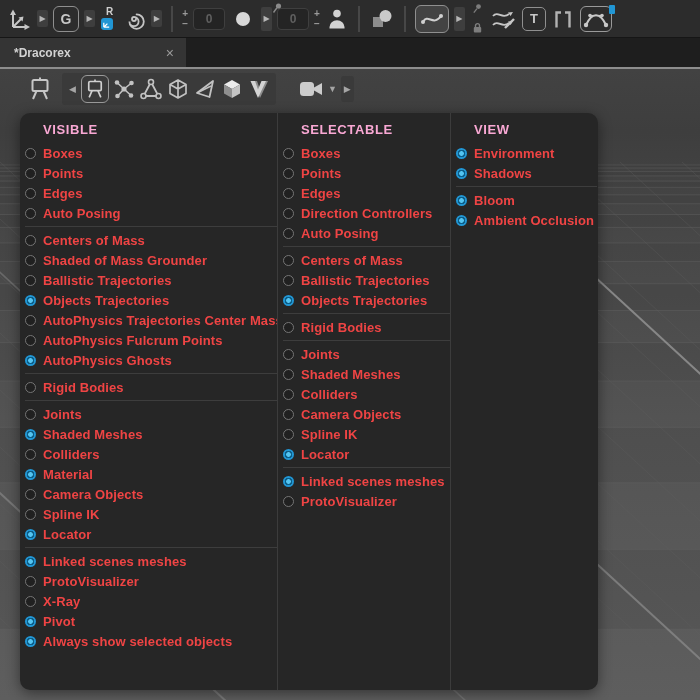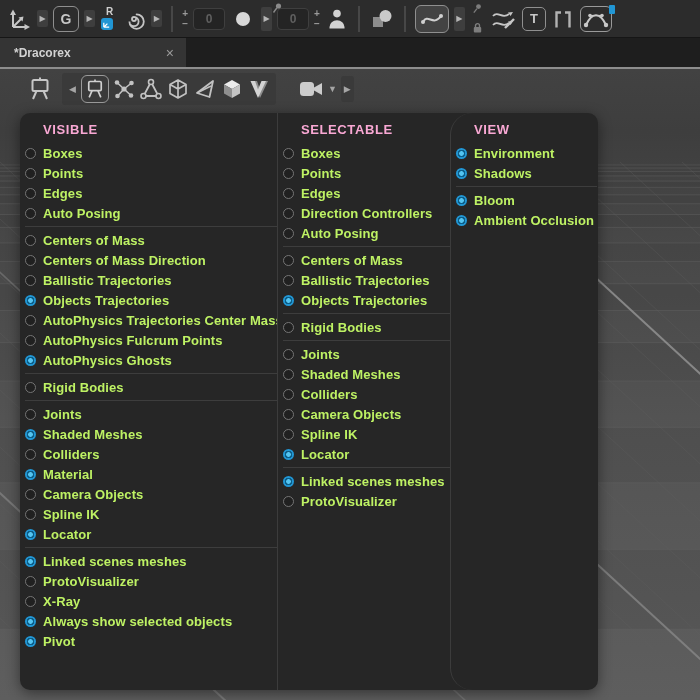--- a/index.html
+++ b/index.html
@@ -59,29 +59,29 @@
     display:inline-flex;align-items:center;justify-content:center;box-sizing:border-box;}
   .cam{margin-left:22px;}
   .varrow.boxed{background:#3a3a3a;border-radius:3px;height:26px;display:inline-flex;align-items:center;padding:0 3px;margin-left:2px;}
 
   
   .panel{position:absolute;left:20px;top:113px;width:578px;height:577px;background:#262626;
     border-radius:10px;box-shadow:0 3px 14px rgba(0,0,0,.45);display:flex;overflow:hidden;box-sizing:border-box;}
   .col{box-sizing:border-box;padding:8px 0 0 5px;overflow:hidden;}
   .col.c0{width:257px;}
   .col.c1{width:173px;border-left:1px solid #3c3c3c;}
-  .col.c2{width:147px;border-left:1px solid #3c3c3c;border-radius:22px;}
+  .col.c2{width:147px;border-left:1px solid #3c3c3c;}
   .col-title{color:#f9a8d4;font-size:13px;font-weight:700;letter-spacing:.6px;
     margin:1px 0 5px 18px;height:16px;line-height:16px;}
   .row{height:20px;display:flex;align-items:center;gap:7px;}
   .radio{width:11px;height:11px;border-radius:50%;flex:0 0 auto;box-sizing:border-box;}
   .radio.off{border:1.5px solid #757575;background:#202020;}
   .radio.on{background:radial-gradient(circle at 50% 50%,
       #54c5f2 0 2.1px,#0c5e88 2.5px 3.6px,var(--accent,#219fdc) 3.8px 5.6px);}
-  .lbl{color:#bef264;font-size:13px;font-weight:700;white-space:nowrap;letter-spacing:.1px;}
+  .lbl{color:#ef4444;font-size:13px;font-weight:700;white-space:nowrap;letter-spacing:.1px;}
   .sep{height:1px;background:#3d3d3d;margin:3px 0;}
 </style>
 </head>
 <body>
 
 <div class="stage">
 
   <div class="tbar">
     <span class="ticon">
       <svg width="26" height="26" viewBox="0 0 26 26">
@@ -355,21 +355,21 @@
           <span class="radio off"></span>
           <span class="lbl">Auto Posing</span>
         </div>
         <div class="sep"></div>
         <div class="row">
           <span class="radio off"></span>
           <span class="lbl">Centers of Mass</span>
         </div>
         <div class="row">
           <span class="radio off"></span>
-          <span class="lbl">Centers of Mass Direction</span>
+          <span class="lbl">Shaded of Mass Grounder</span>
         </div>
         <div class="row">
           <span class="radio off"></span>
           <span class="lbl">Ballistic Trajectories</span>
         </div>
         <div class="row">
           <span class="radio on"></span>
           <span class="lbl">Objects Trajectories</span>
         </div>
         <div class="row">
@@ -426,25 +426,25 @@
         <div class="row">
           <span class="radio off"></span>
           <span class="lbl">ProtoVisualizer</span>
         </div>
         <div class="row">
           <span class="radio off"></span>
           <span class="lbl">X-Ray</span>
         </div>
         <div class="row">
           <span class="radio on"></span>
+          <span class="lbl">Pivot</span>
+        </div>
+        <div class="row">
+          <span class="radio on"></span>
           <span class="lbl">Always show selected objects</span>
-        </div>
-        <div class="row">
-          <span class="radio on"></span>
-          <span class="lbl">Pivot</span>
         </div>
       </div>
       <div class="col c1">
         <div class="col-title">SELECTABLE</div>
         <div class="row">
           <span class="radio off"></span>
           <span class="lbl">Boxes</span>
         </div>
         <div class="row">
           <span class="radio off"></span>

